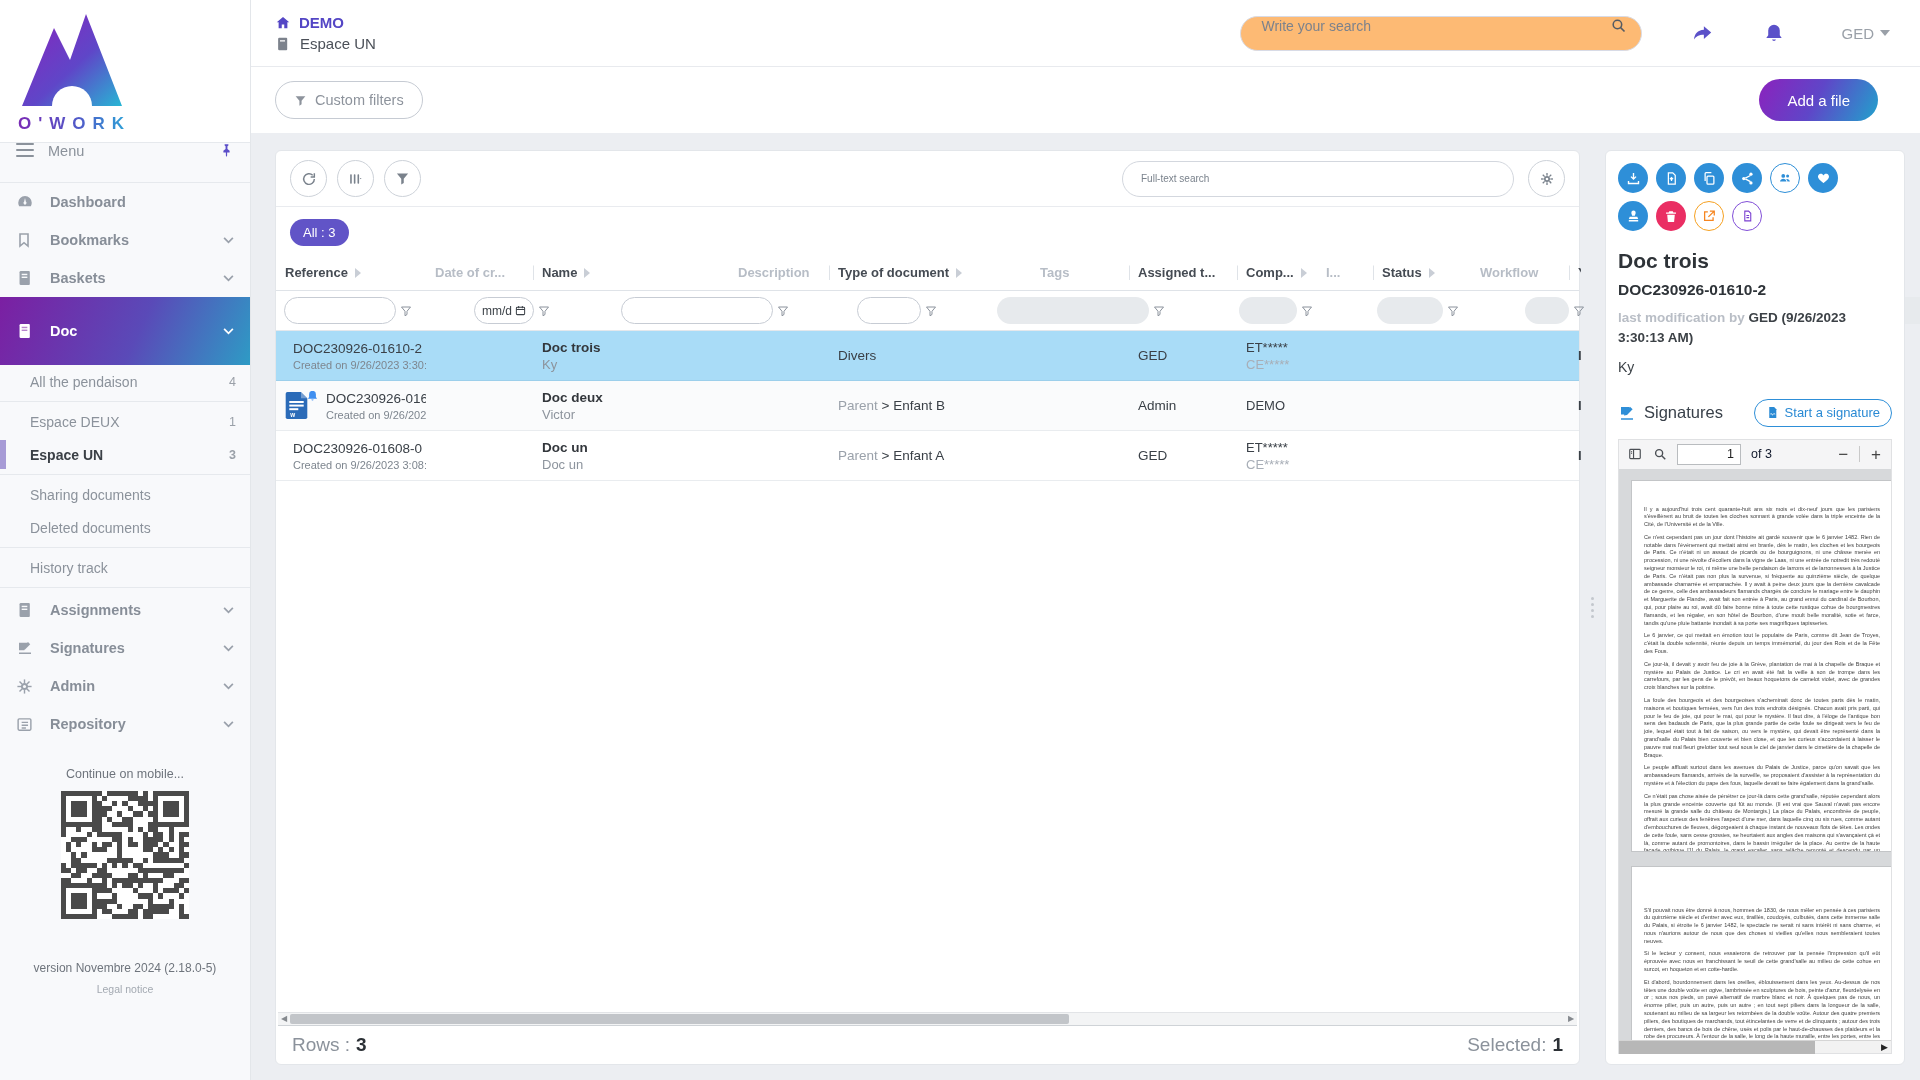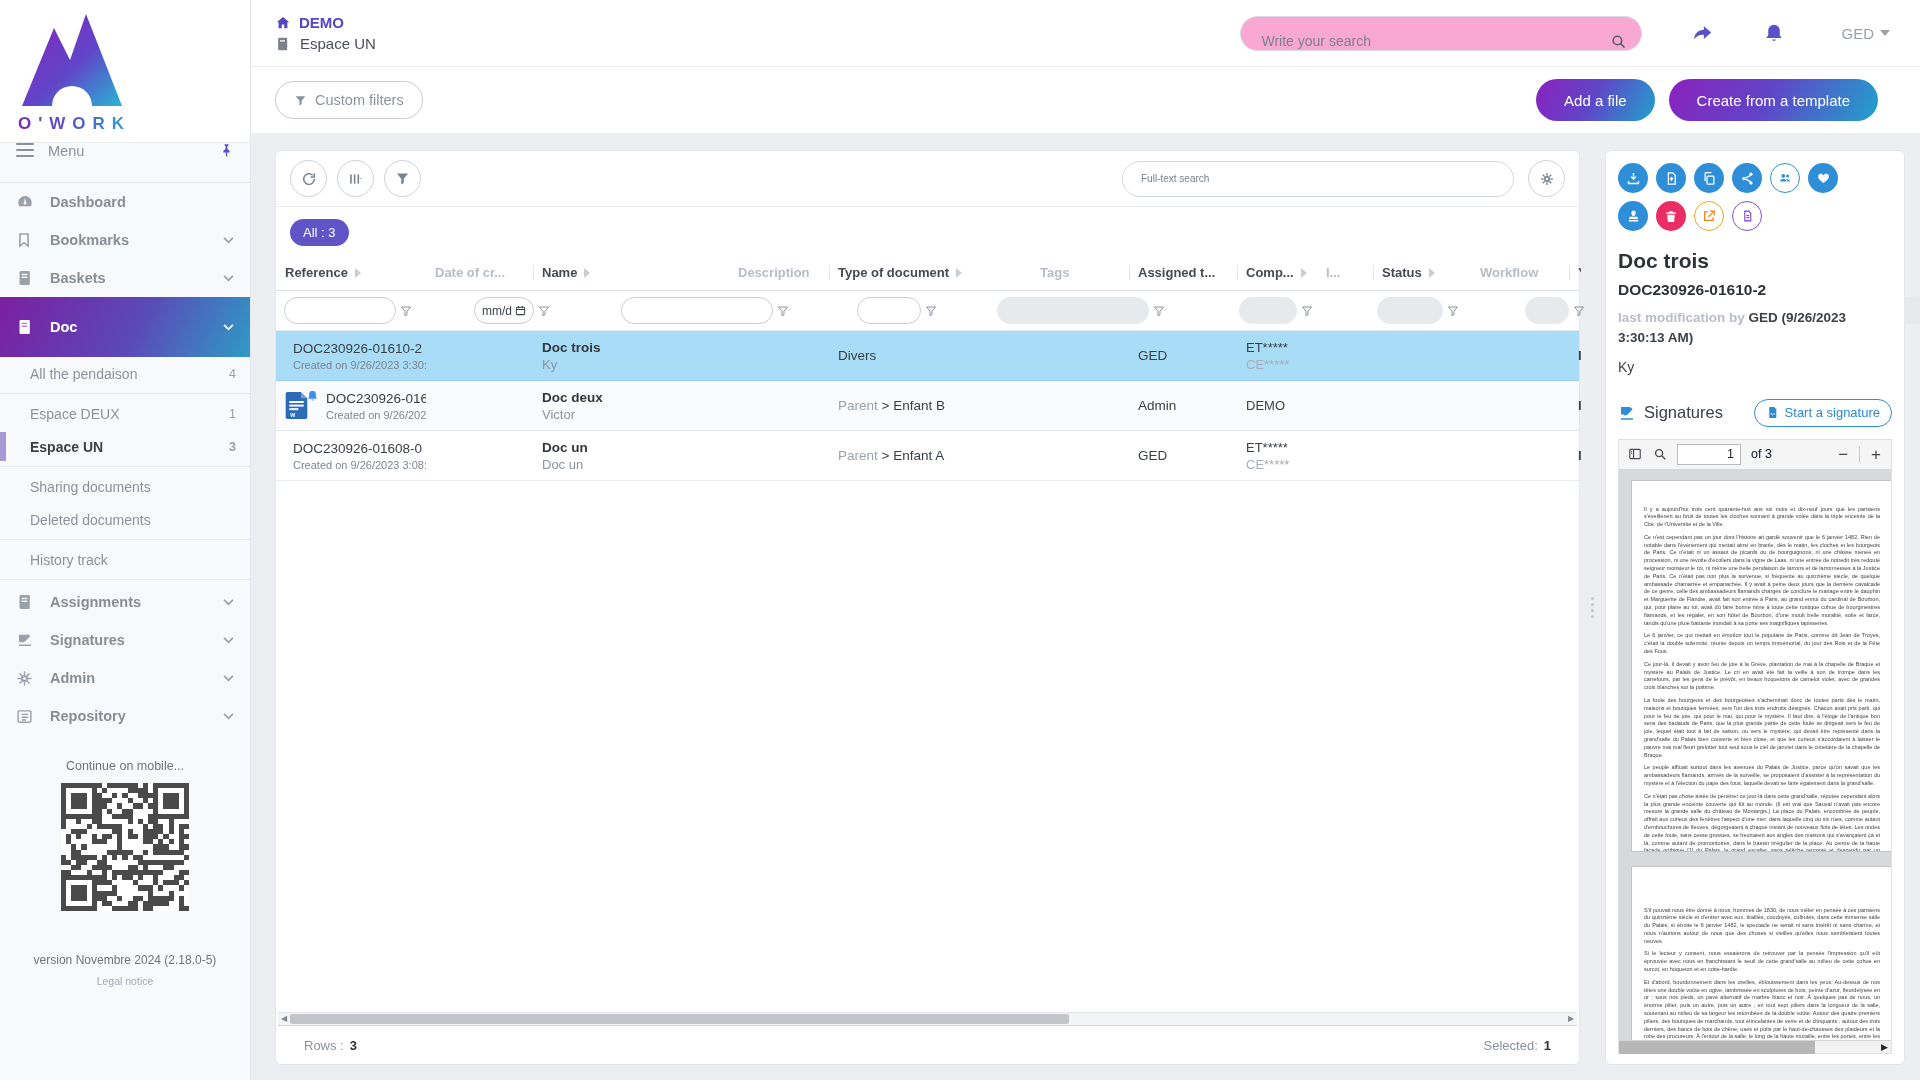--- a/index.html
+++ b/index.html
@@ -10,21 +10,21 @@
   
   .sidebar{width:251px;flex:none;background:#fff;border-right:1px solid #e3e6ea;display:flex;flex-direction:column;}
   .logo-wrap{height:142px;display:flex;flex-direction:column;align-items:flex-start;padding:8px 0 0 14px;}
   .wordmark{font-weight:700;font-size:17px;letter-spacing:7px;background:linear-gradient(90deg,#7a2bb5,#4f5cc9 55%,#29a8d8);-webkit-background-clip:text;background-clip:text;color:transparent;margin:2px 12px 0 4px;}
   .navarea{flex:1;background:#f8f9fb;border-top:1px solid #e6e9ed;display:flex;flex-direction:column;}
   .menu-row{height:40px;display:flex;align-items:flex-start;padding:0 16px;border-bottom:1px solid #e6e9ed;color:#8b929b;}
   .menu-row .mlabel{font-size:14.5px;margin-left:14px;flex:1;}
   .nav-item{height:38px;display:flex;align-items:center;padding:0 16px;color:#878e98;font-size:14.5px;font-weight:600;cursor:pointer;}
   .nav-item .nic{width:20px;color:#9aa1ab;margin-right:14px;}
   .nav-item .chev{margin-left:auto;color:#9aa1ab;}
-  .nav-item.active{height:60px;background:linear-gradient(115deg,#7b1fa2 0%,#5a4ab8 55%,#2e9bc5 100%);color:#fff;}
+  .nav-item.active{height:68px;background:linear-gradient(115deg,#7b1fa2 0%,#5a4ab8 55%,#2e9bc5 100%);color:#fff;}
   .nav-item.active .nic,.nav-item.active .chev{color:#fff;}
   .sub-item{height:33px;display:flex;align-items:center;padding:0 14px 0 30px;color:#8b929b;font-size:14px;cursor:pointer;position:relative;}
   .sub-item .count{margin-left:auto;font-size:12.5px;color:#9aa0a8;}
   .sub-item.active{color:#3b4046;font-weight:700;}
   .sub-item.active::before{content:"";position:absolute;left:0;top:2px;bottom:2px;width:6px;background:#a79bd6;}
   .sub-sep{border-bottom:1px solid #e6e9ed;margin:3px 0;}
   .mobile-hint{margin-top:24px;text-align:center;font-size:12.5px;color:#6e747c;}
   .qr{width:128px;height:128px;margin:10px auto 0;background:#fff;display:grid;grid-template-columns:repeat(25,1fr);grid-template-rows:repeat(25,1fr);}
   .qr i{background:transparent;}
   .qr i.on{background:#4a4a4a;}
@@ -32,21 +32,21 @@
   .legal{margin-top:8px;text-align:center;font-size:10.5px;color:#a3a9b1;padding-bottom:14px;}
 
   
   .content{flex:1;display:flex;flex-direction:column;min-width:0;}
   .topbar{background:#fff;flex:none;}
   .bc-row{height:67px;display:flex;align-items:center;padding:0 30px 0 24px;border-bottom:1px solid #e8eaee;}
   .breadcrumb{display:flex;flex-direction:column;gap:4px;}
   .bc1{display:flex;align-items:center;gap:8px;color:#5446c5;font-weight:700;font-size:15px;cursor:pointer;}
   .bc2{display:flex;align-items:center;gap:10px;color:#4b5058;font-size:15px;}
   .bc2 .bic{color:#7c828c;}
-  .hsearch{margin-left:auto;width:402px;height:35px;border:1px solid #d8dbe6;background:#f9a8d4;border-radius:18px;display:flex;align-items:flex-end;padding:0 14px 0 18px;}
+  .hsearch{margin-left:auto;width:402px;height:35px;border:1px solid #d8dbe6;background:#fdba74;border-radius:18px;display:flex;align-items:flex-start;padding:0 14px 0 18px;}
   .hsearch input{border:none;background:transparent;outline:none;flex:1;font-size:14px;font-family:inherit;color:#3a4047;}
   .hsearch input::placeholder{color:#7c828c;}
   .hsearch .sic{color:#555b63;}
   .hicon{color:#5b51c9;margin-left:48px;cursor:pointer;}
   .usermenu{margin-left:56px;display:flex;align-items:center;gap:6px;color:#9aa0a8;font-size:15px;cursor:pointer;}
   .action-row{height:66px;display:flex;align-items:center;padding:0 42px 0 24px;}
   .pill-ghost{height:38px;border:1px solid #c6cbd3;border-radius:19px;background:#fff;color:#8d939c;font-size:14.5px;display:flex;align-items:center;gap:8px;padding:0 18px;cursor:pointer;font-family:inherit;}
   .grad-btn{height:42px;border:none;border-radius:21px;color:#fff;font-size:15px;padding:0 28px;cursor:pointer;font-family:inherit;background:linear-gradient(118deg,#8b22bd 0%,#5f46c8 48%,#21a2cc 100%);}
   .grad-btn+.grad-btn{margin-left:14px;}
   .spacer{flex:1;}
@@ -94,21 +94,21 @@
   .typ .pre{color:#9aa1aa;}
   .asg{font-size:13.5px;color:#3a4047;}
   .cmp{font-size:13px;color:#3a4047;}
   .cmp-sub{font-size:13px;color:#a8aeb7;margin-top:2px;}
   .edge{font-size:13px;font-weight:700;color:#3a4047;}
   .tbody-fill{flex:1;}
   .hscroll{height:14px;margin:0 2px;background:#f3f4f5;border-top:1px solid #e2e4e7;border-bottom:1px solid #cfd3d7;display:flex;align-items:center;flex:none;}
   .hs-arrow{width:12px;font-size:8px;color:#85898e;text-align:center;flex:none;line-height:1;cursor:pointer;}
   .hs-thumb{height:10px;background:#c2c5c9;border-radius:2px;flex:none;cursor:grab;}
   .hs-rest{flex:1;}
-  .tfoot{height:38px;display:flex;align-items:center;padding:0 28px;font-size:13px;flex:none;}
+  .tfoot{height:38px;display:flex;align-items:center;padding:0 16px;font-size:19px;flex:none;}
   .tfoot .lbl{color:#8b929b;}
   .tfoot b{color:#2c3136;margin-left:6px;font-weight:700;}
 
   
   .act-row{display:flex;align-items:center;gap:8px;margin-bottom:8px;}
   .act-row.second{margin-bottom:14px;}
   .act{width:30px;height:30px;border-radius:50%;display:flex;align-items:center;justify-content:center;cursor:pointer;flex:none;}
   .act.fill-blue{background:#2e8fd8;color:#fff;}
   .act.out-blue{background:#fff;border:1.5px solid #2e8fd8;color:#2e8fd8;}
   .act.fill-pink{background:#ea2e63;color:#fff;}
@@ -1011,21 +1011,20 @@
 
       <div class="action-row">
         <button class="pill-ghost">
           <svg width="13" height="13" viewBox="0 0 24 24">
               <path fill="#8d939c" d="M3 4h18l-7 8.5V19l-4 2.5v-9z"></path>
             </svg>
           <span>Custom filters</span>
         </button>
         <div class="spacer"></div>
         <button class="grad-btn">Add a file</button>
-        <button class="grad-btn">Create from a template</button>
       </div>
     </div>
 
     <div class="workspace">
 
       <section class="table-card">
 
         <div class="ttoolbar">
           <button class="cbtn">
               <svg width="16" height="16" viewBox="0 0 24 24" fill="none" stroke="currentColor" stroke-width="2.2">

